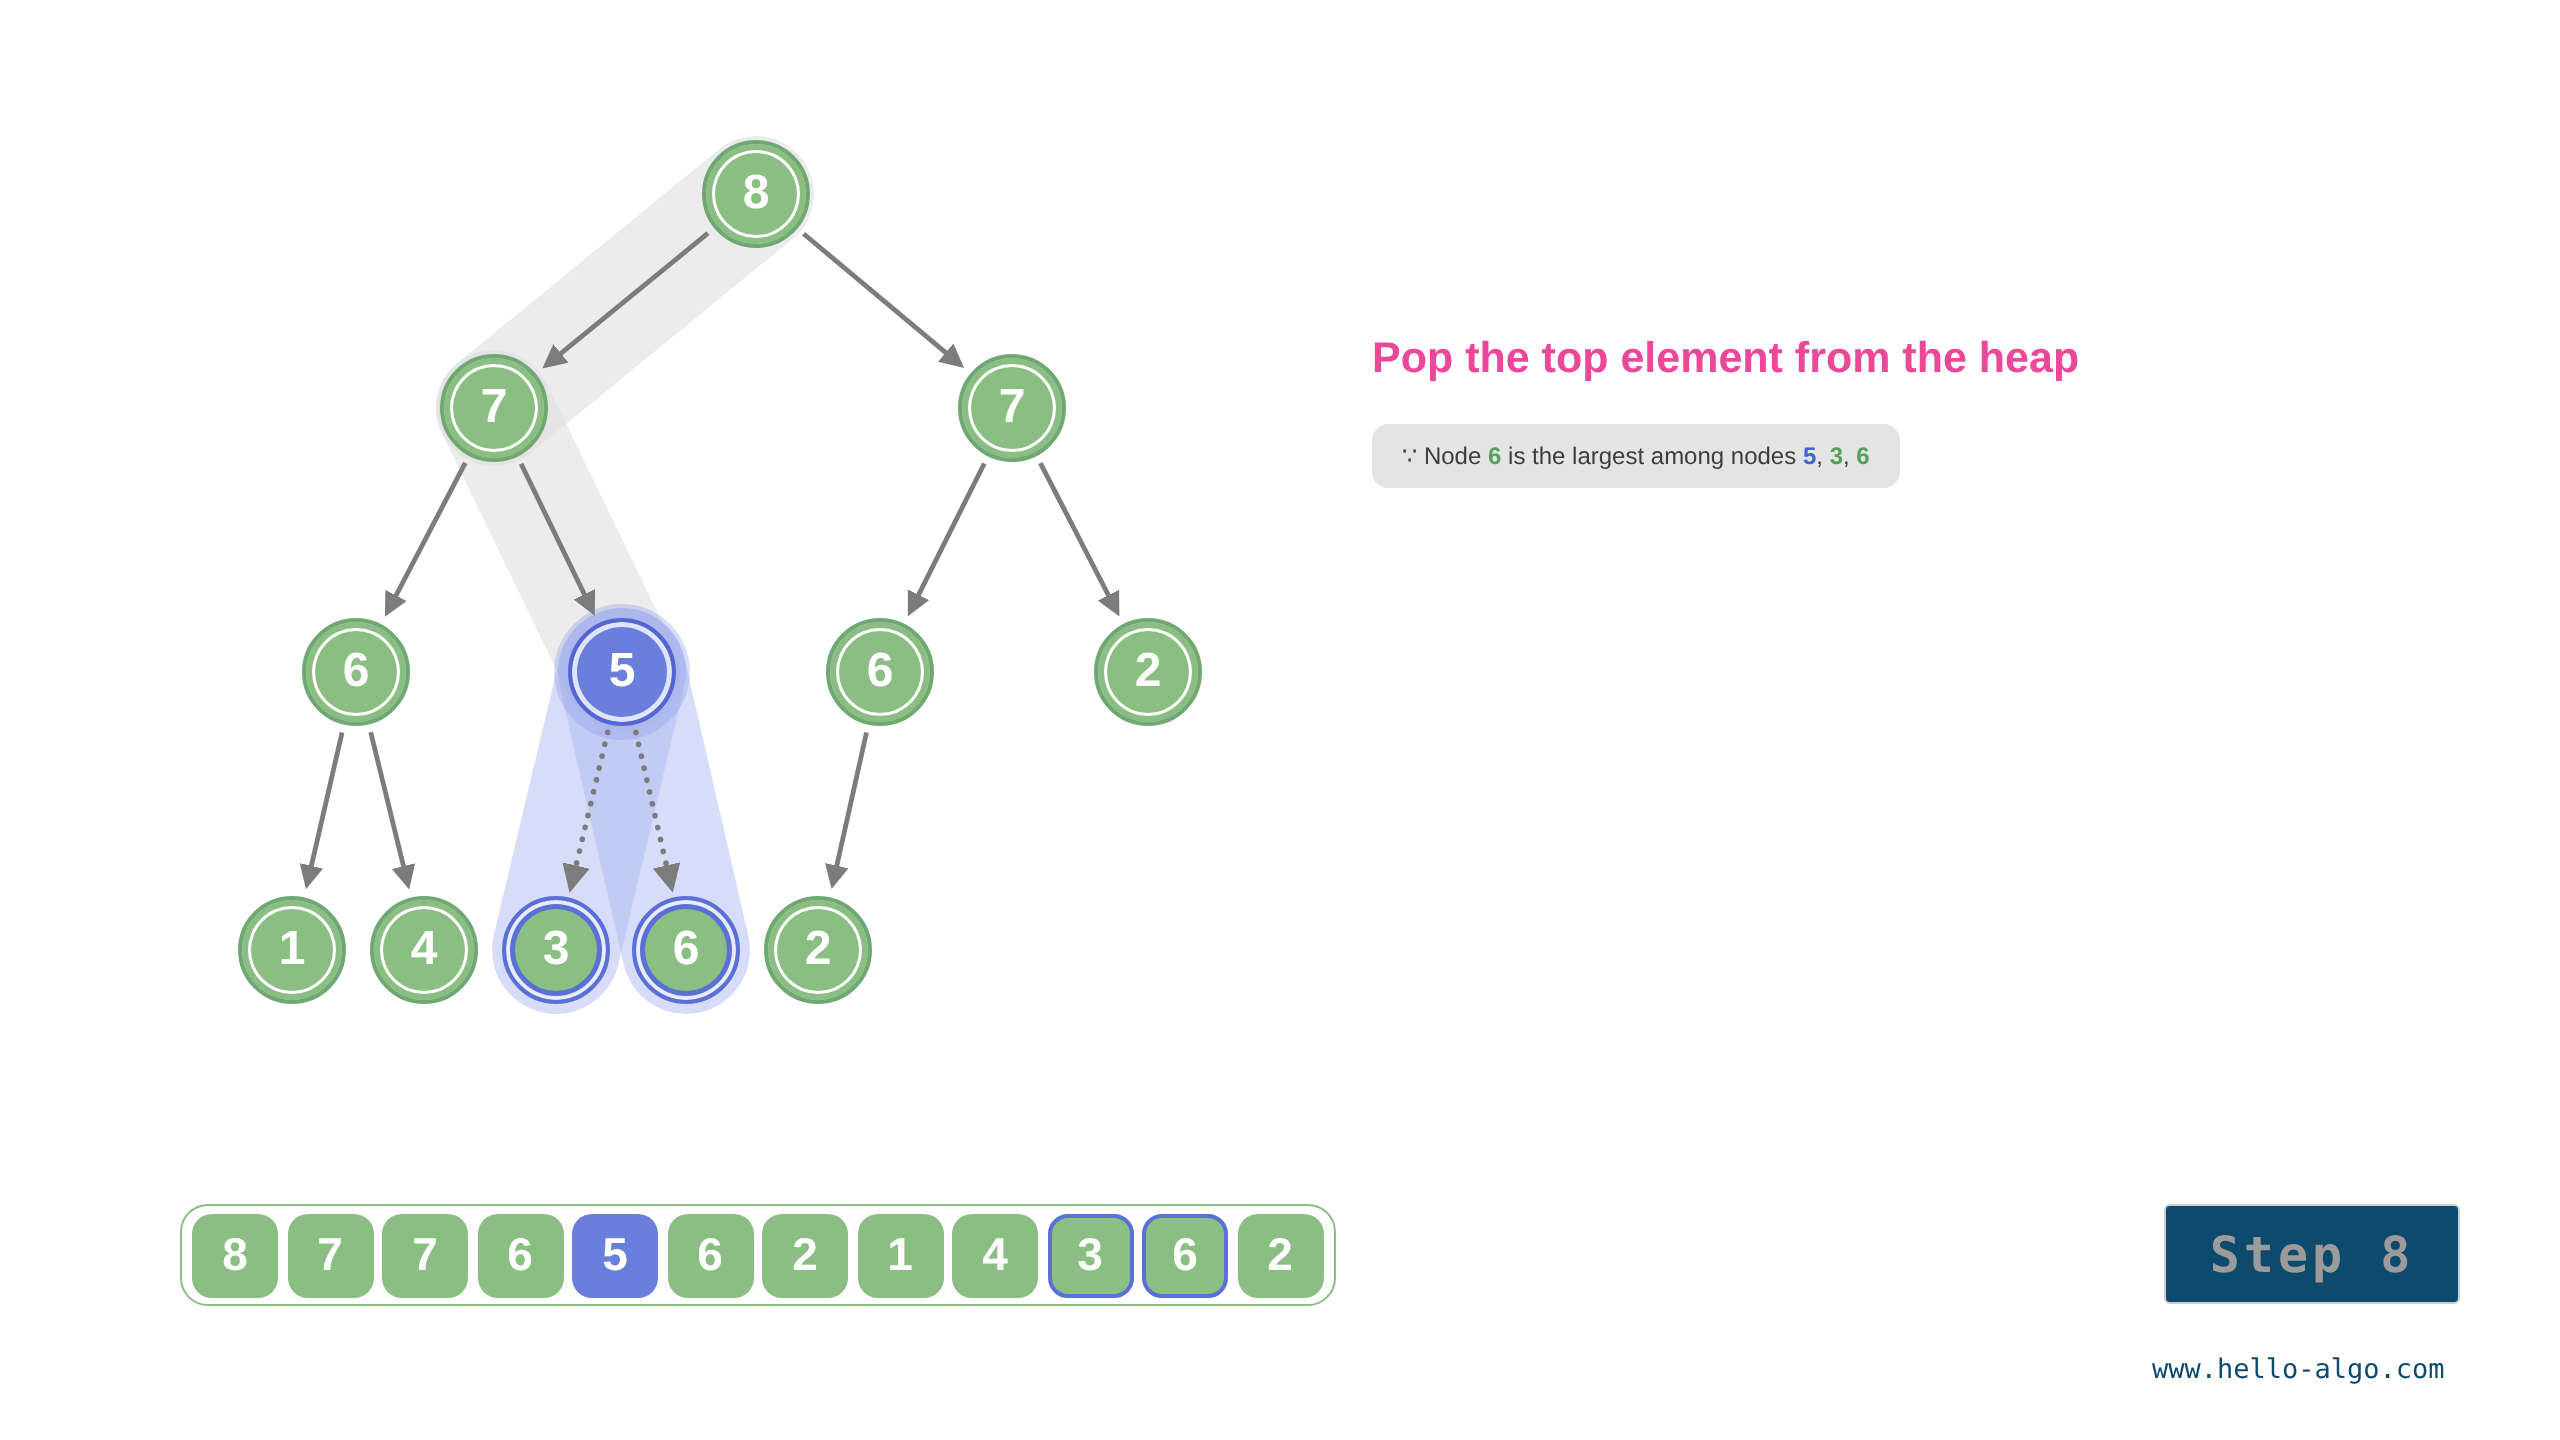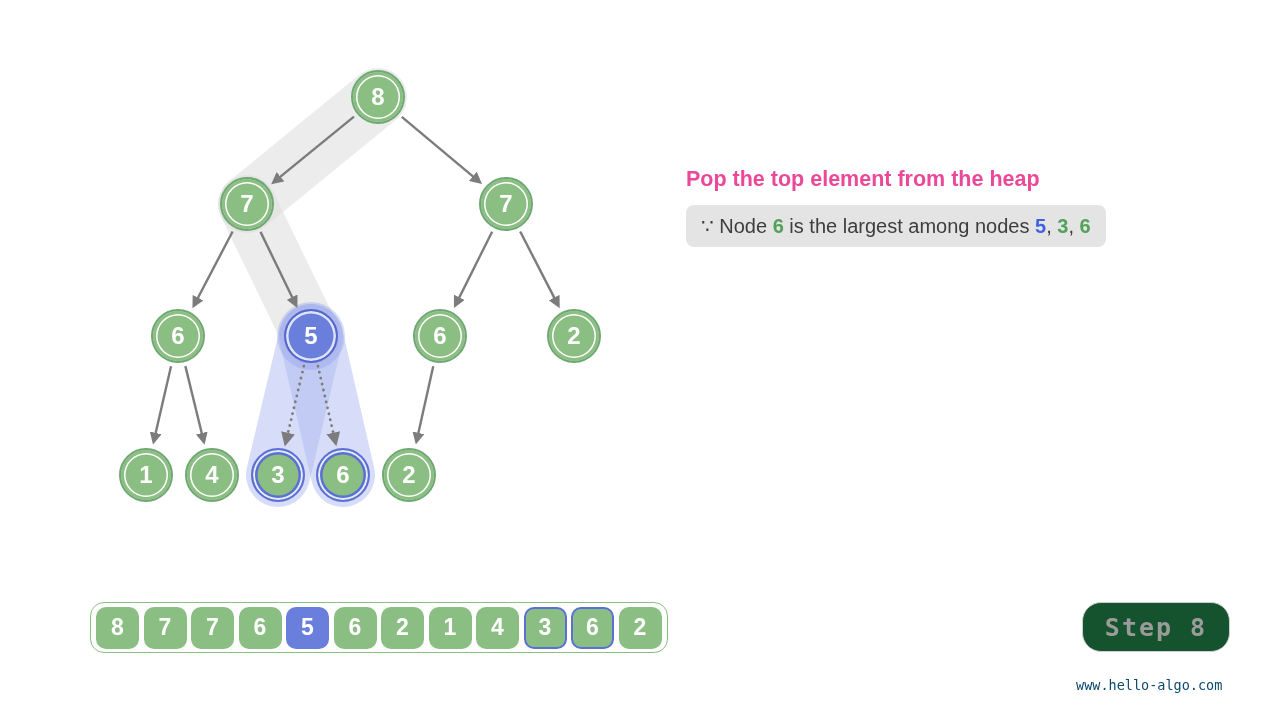--- a/index.html
+++ b/index.html
@@ -29,21 +29,21 @@
     background:#8BBE82; border:2px solid #5B70D6;
     box-shadow: inset 0 0 0 2px #E7EBFB, inset 0 0 0 4.5px #5B70D6;
   }
 
   
   .panel { position:absolute; left:686px; top:167px; width:520px; color:#3D3D3D; }
   .panel-title { font-size:21.5px; font-weight:bold; color:#ec4899; margin:0 0 27px 0; }
   .step-line { font-size:20px; line-height:24px; margin:0 0 28px 0; }
   .note-box {
     display:inline-block; background:#E4E4E4; border-radius:8px;
-    padding:9px 15px; font-size:20px; margin-top:-14px; color:#3D3D3D;
+    padding:9px 15px; font-size:12px; margin-top:-14px; color:#3D3D3D;
   }
   .note-green { color:#53A158; font-weight:bold; }
   .note-blue  { color:#3E63DD; font-weight:bold; }
 
   
   .array-box {
     position:absolute; left:90px; top:602px; box-sizing:border-box;
     height:51px; border:1.5px solid #8BBE82; border-radius:14px; background:#ffffff;
     display:flex; align-items:center; gap:4.5px; padding:0 5px;
   }
@@ -52,22 +52,22 @@
     display:flex; align-items:center; justify-content:center;
     color:#ffffff; font-weight:bold; font-size:23px;
   }
   .cell.green  { background:#8BBE82; }
   .cell.blue   { background:#6A7EDB; }
   .cell.ringed { background:#8BBE82; border:2.5px solid #5B70D6; }
 
   
   .step-badge {
     position:absolute; left:1082px; top:602px; width:148px; height:50px;
-    box-sizing:border-box; border:1.5px solid #CFCFCF; border-radius:19px;
-    background:#14532d; color:#9B9B9B;
+    box-sizing:border-box; border:1.5px solid #CFCFCF; border-radius:3px;
+    background:#0c4a6e; color:#9B9B9B;
     font-family:"DejaVu Sans Mono", monospace; font-weight:bold; font-size:25px;
     letter-spacing:2px; display:flex; align-items:center; justify-content:center;
   }
   .watermark {
     position:absolute; left:1076px; top:677px;
     font-family:"DejaVu Sans Mono", monospace; font-size:13.5px; color:#0c4a6e;
   }
 </style>
 </head>
 <body>

